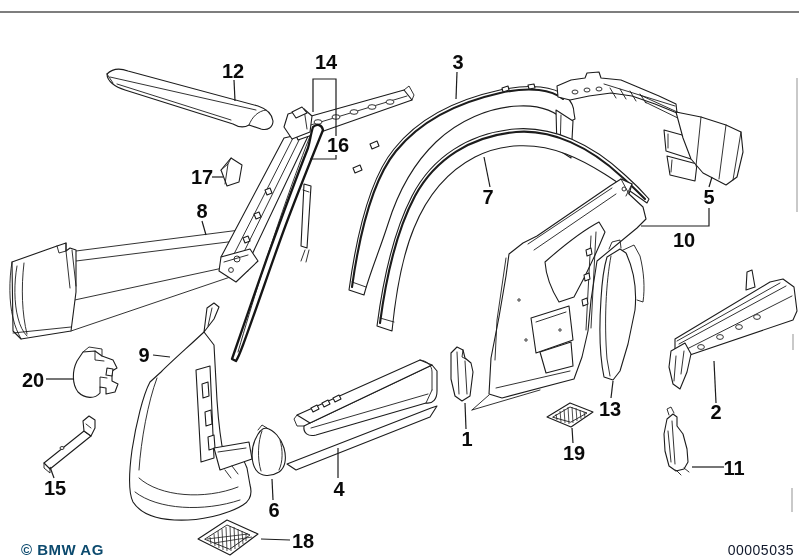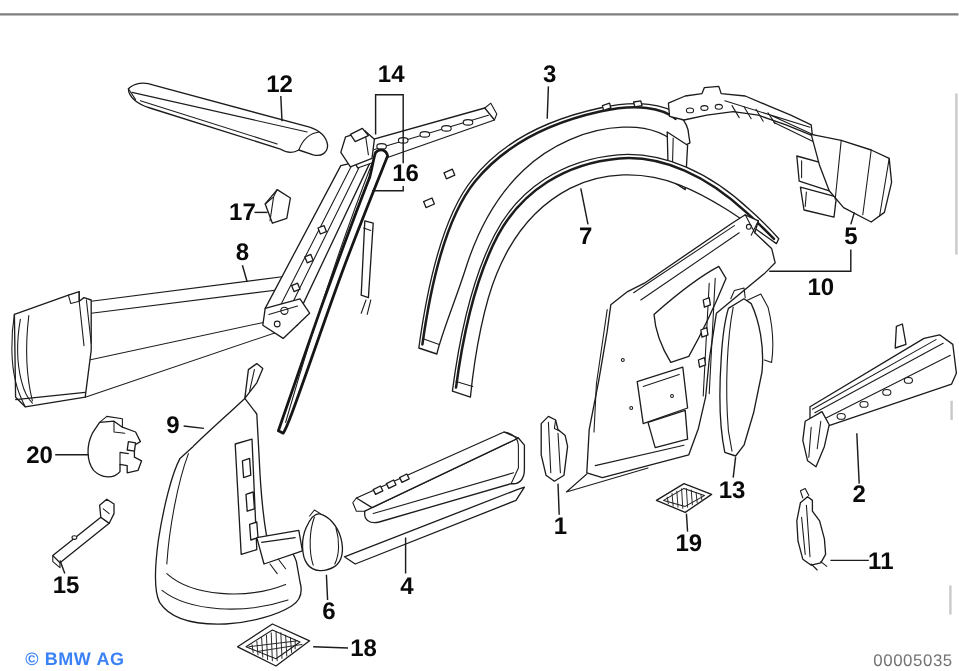--- a/index.html
+++ b/index.html
@@ -10,22 +10,22 @@
   .detail{fill:none;stroke:#1c1c1c;stroke-width:0.9;stroke-linejoin:round;stroke-linecap:round;}
   .heavy{fill:#ffffff;stroke:#151515;stroke-width:2.3;stroke-linejoin:round;}
   .hatch{fill:none;stroke:#222;stroke-width:0.8;}
   .hole{fill:#ffffff;stroke:#1c1c1c;stroke-width:0.9;}
   .leader{fill:none;stroke:#1c1c1c;stroke-width:1.2;}
   .callout{font-family:"Liberation Sans",sans-serif;font-weight:bold;font-size:20px;
            fill:#0a0a0a;text-anchor:middle;dominant-baseline:central;cursor:pointer;}
   .scanline{stroke:#7e7e7e;stroke-width:1.8;}
   .edge-artifact{stroke:#c9c9c9;stroke-width:2;}
   .footer-copyright{position:absolute;left:21px;top:541px;font-size:15px;font-weight:bold;
-                    color:#3b82f6;letter-spacing:0.5px;}
-  .footer-docnum{position:absolute;right:5px;top:542px;font-size:14px;color:#737373;
+                    color:#0c4a6e;letter-spacing:0.5px;}
+  .footer-docnum{position:absolute;right:5px;top:542px;font-size:14px;color:#0f172a;
                  letter-spacing:0.5px;}
 </style>
 </head>
 <body>
 
 <div class="stage">
 <svg width="799" height="559" viewBox="0 0 799 559">
 
   <line class="scanline" x1="0" y1="12" x2="799" y2="12"></line>
   <line class="edge-artifact" x1="797" y1="78" x2="797" y2="212"></line>

